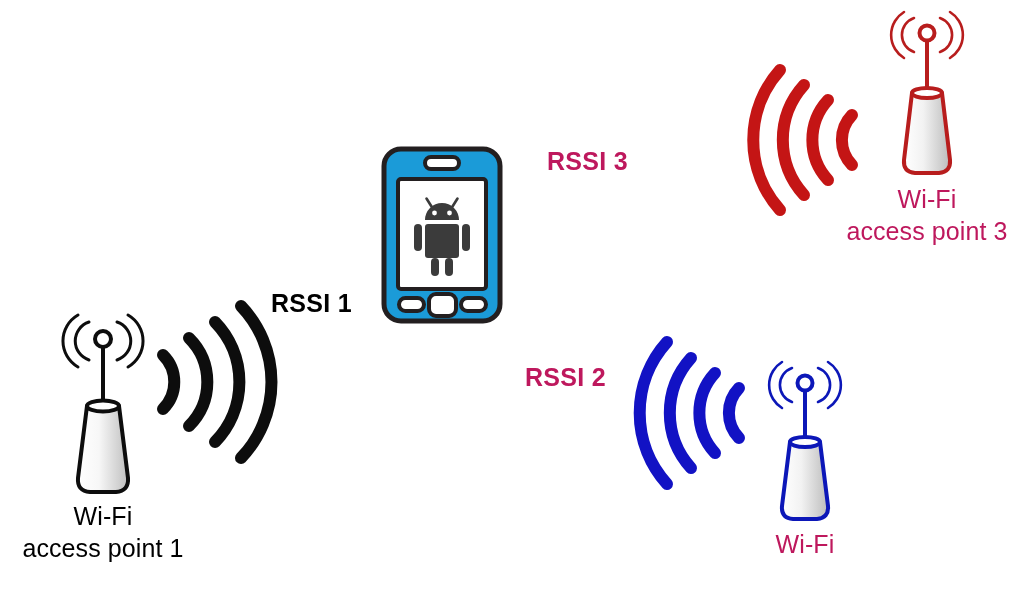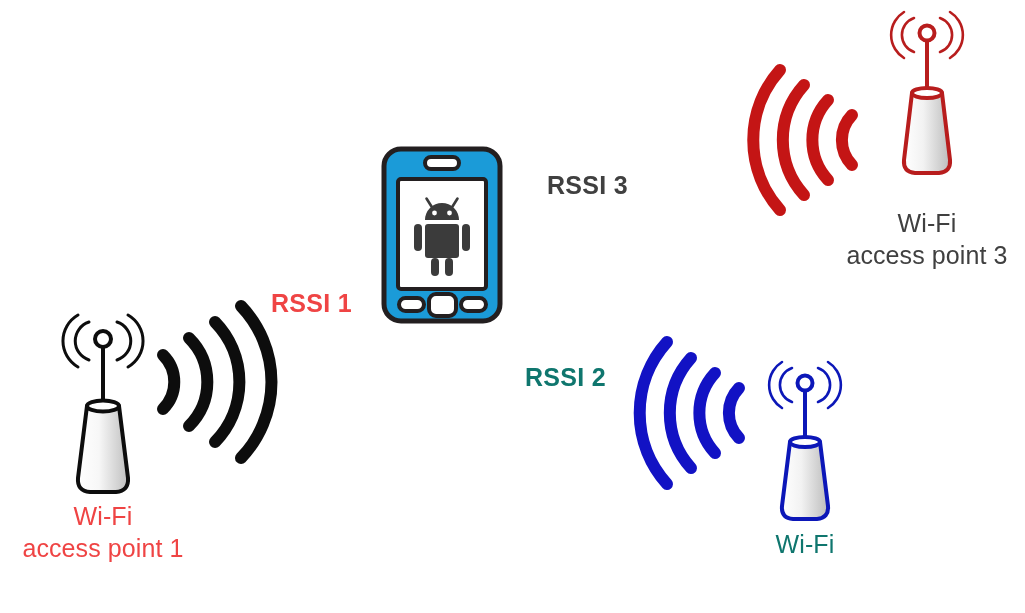--- a/index.html
+++ b/index.html
@@ -41,23 +41,23 @@
   
   .rssi-label {
     position: absolute;
     font-size: 25px;
     font-weight: bold;
     white-space: nowrap;
     letter-spacing: 0.3px;
   }
 
   
-  .c-black { color: #ef4444; }
-  .c-blue  { color: #0f766e; }
-  .c-red   { color: #404040; margin-top: 24px; }
+  .c-black { color: #000000; }
+  .c-blue  { color: #be185d; }
+  .c-red   { color: #be185d; }
 
   svg { display: block; overflow: visible; }
 </style>
 </head>
 <body>
 
 <div id="stage">
 
   <div class="node" style="left:48px; top:310px;">
     <svg width="110" height="190" viewBox="0 0 110 190">

